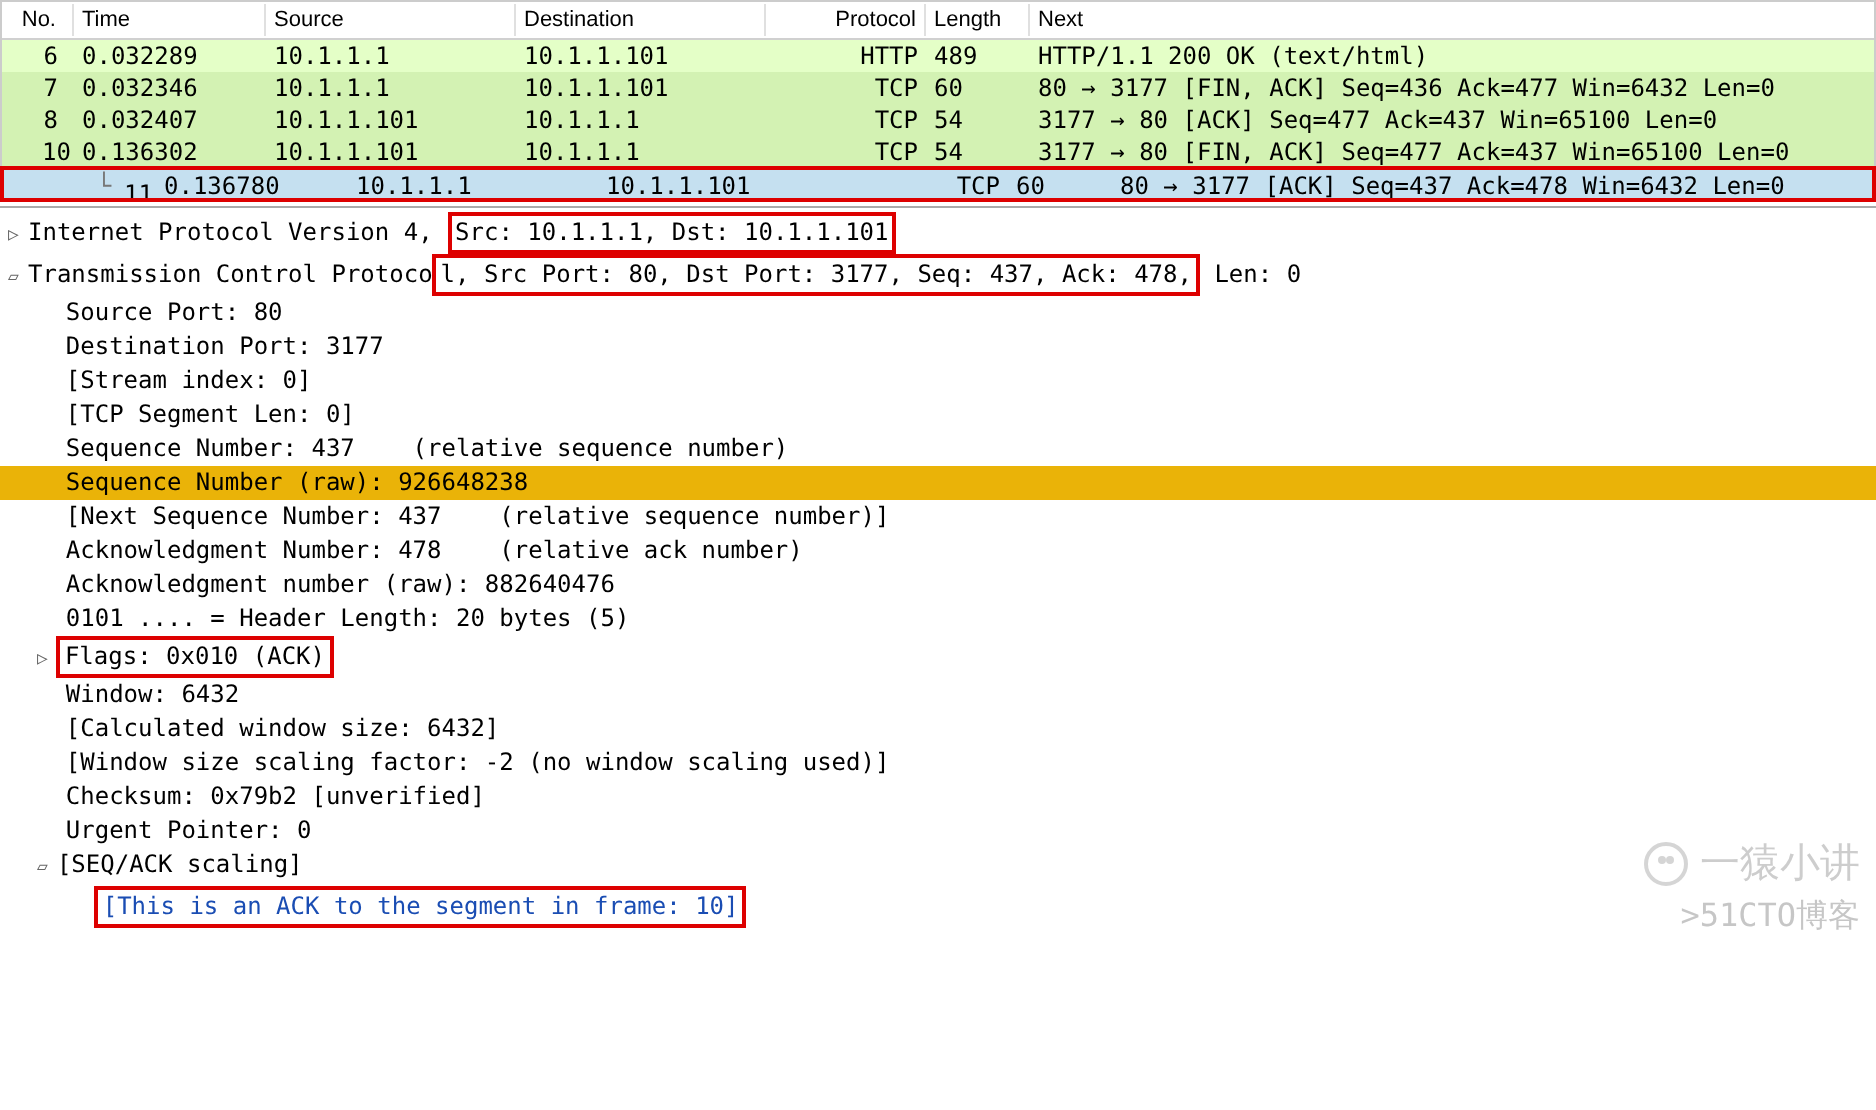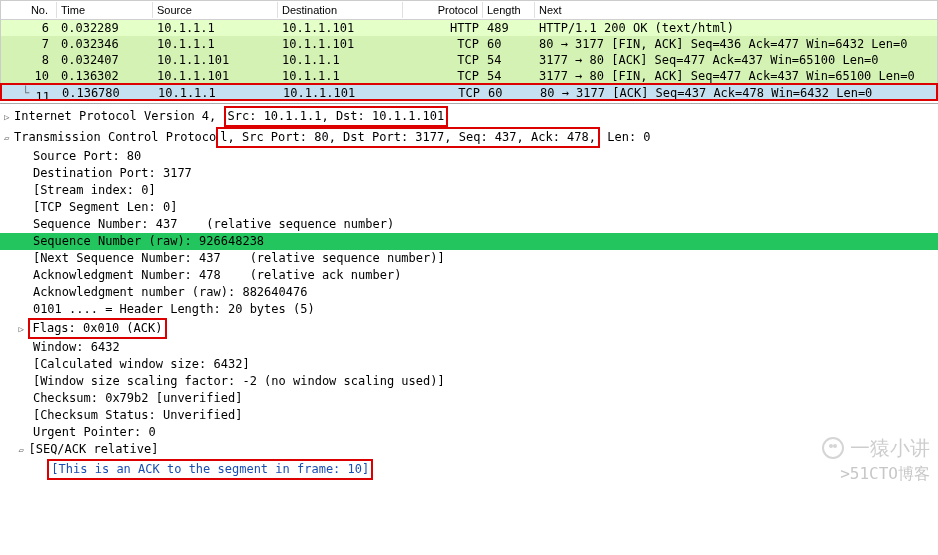--- a/index.html
+++ b/index.html
@@ -1,34 +1,34 @@
 <!DOCTYPE html>
 <html><head>
 <meta charset="utf-8">
 <style>
   * { margin:0; padding:0; box-sizing:border-box; }
   body { font-family:"Microsoft YaHei",Arial,sans-serif; font-size:12px; background:#fff; color:#000; width:938px; }
   .pane { border:1px solid #ccc; }
   
   .plist-header { display:flex; background:#fff; border-bottom:1px solid #d0d0d0; font-size:11px; padding:1px 0; }
   .plist-header span { padding:2px 4px; border-right:1px solid #e0e0e0; white-space:nowrap; overflow:hidden; }
-  .col-no{width:56px;text-align:right;padding-right:8px!important;} .col-time{width:96px;} .col-src{width:125px;}
+  .col-no{width:36px;text-align:right;padding-right:8px!important;} .col-time{width:96px;} .col-src{width:125px;}
   .col-dst{width:125px;} .col-proto{width:80px;text-align:right;} .col-len{width:52px;text-align:left;} .col-info{flex:1;border-right:none!important;}
   .row { display:flex; font-family:Consolas,monospace; font-size:12px; padding:0; height:16px; line-height:16px; }
   .row span { padding:0 4px; white-space:nowrap; overflow:hidden; }
   .row .col-no{padding-left:0;} 
-  .green{background:#e4ffc7;} .green2{background:#d3f2b3;} .sel{background:#c5e0f0;border:1px solid #5a9bc0;}
+  .green{background:#e4ffc7;} .green2{background:#d3f2b3;} .sel{background:#c5e0f0;border:1px solid #5a9bc0;padding-left:40px;}
   .tree-ind { display:inline-block; width:20px; text-align:center; color:#777; }
   
   .details { font-family:Consolas,monospace; font-size:12px; padding:2px 0 8px 0; border-top:1px solid #aaa; margin-top:2px; line-height:17px; position:relative; }
   .dl { white-space:pre; padding-left:4px; }
   .tri { display:inline-block; width:10px; color:#666; font-size:9px; }
   .hl-red { border:2px solid #d00; display:inline-block; padding:0 2px; }
   .link-like { color:#1a4db3; }
-  .sel-line { background:#22c55e; }
+  .sel-line { background:#eab308; }
   
   .row.sel { outline:2px solid #d00; outline-offset:-1px; }
   
   .wm { position:absolute; right:8px; bottom:29px; opacity:.35; font-size:20px; font-family:"Microsoft YaHei"; color:#737373; display:flex; align-items:center; gap:6px;}
   .wm-ico{display:inline-block;width:22px;height:22px;border:2px solid #888;border-radius:50%;position:relative;}
   .wm-ico::before{content:"";position:absolute;left:5px;top:5px;width:4px;height:4px;background:#888;border-radius:50%;}
   .wm-ico::after{content:"";position:absolute;right:5px;top:5px;width:4px;height:4px;background:#888;border-radius:50%;}
   .wm2{position:absolute;right:8px;bottom:6px;font-size:16px;color:#999;opacity:.55;}
 </style>
 </head>
@@ -104,22 +104,21 @@
   <div class="dl sel-line">    <span>Sequence Number (raw): 926648238</span></div>
   <div class="dl">    <span>[Next Sequence Number: 437    (relative sequence number)]</span></div>
   <div class="dl">    <span>Acknowledgment Number: 478    (relative ack number)</span></div>
   <div class="dl">    <span>Acknowledgment number (raw): 882640476</span></div>
   <div class="dl">    <span>0101 .... = Header Length: 20 bytes (5)</span></div>
   <div class="dl">  <span class="tri">▷</span><span class="hl-red">Flags: 0x010 (ACK)</span></div>
   <div class="dl">    <span>Window: 6432</span></div>
   <div class="dl">    <span>[Calculated window size: 6432]</span></div>
   <div class="dl">    <span>[Window size scaling factor: -2 (no window scaling used)]</span></div>
   <div class="dl">    <span>Checksum: 0x79b2 [unverified]</span></div>
-  <div class="dl">    <span>[Checksum Status: Unverified]</span></div>
   <div class="dl">    <span>Urgent Pointer: 0</span></div>
-  <div class="dl">  <span class="tri">▱</span><span>[SEQ/ACK relative]</span></div>
+  <div class="dl">  <span class="tri">▱</span><span>[SEQ/ACK scaling]</span></div>
   <div class="dl">      <span class="hl-red link-like">[This is an ACK to the segment in frame: 10]</span></div>
   <div class="wm">
       <span class="wm-ico"></span>
       <span>一猿小讲</span>
     </div>
   <div class="wm2">&gt;<span>51CTO博客</span></div>
 </div>
 
 </body></html>

